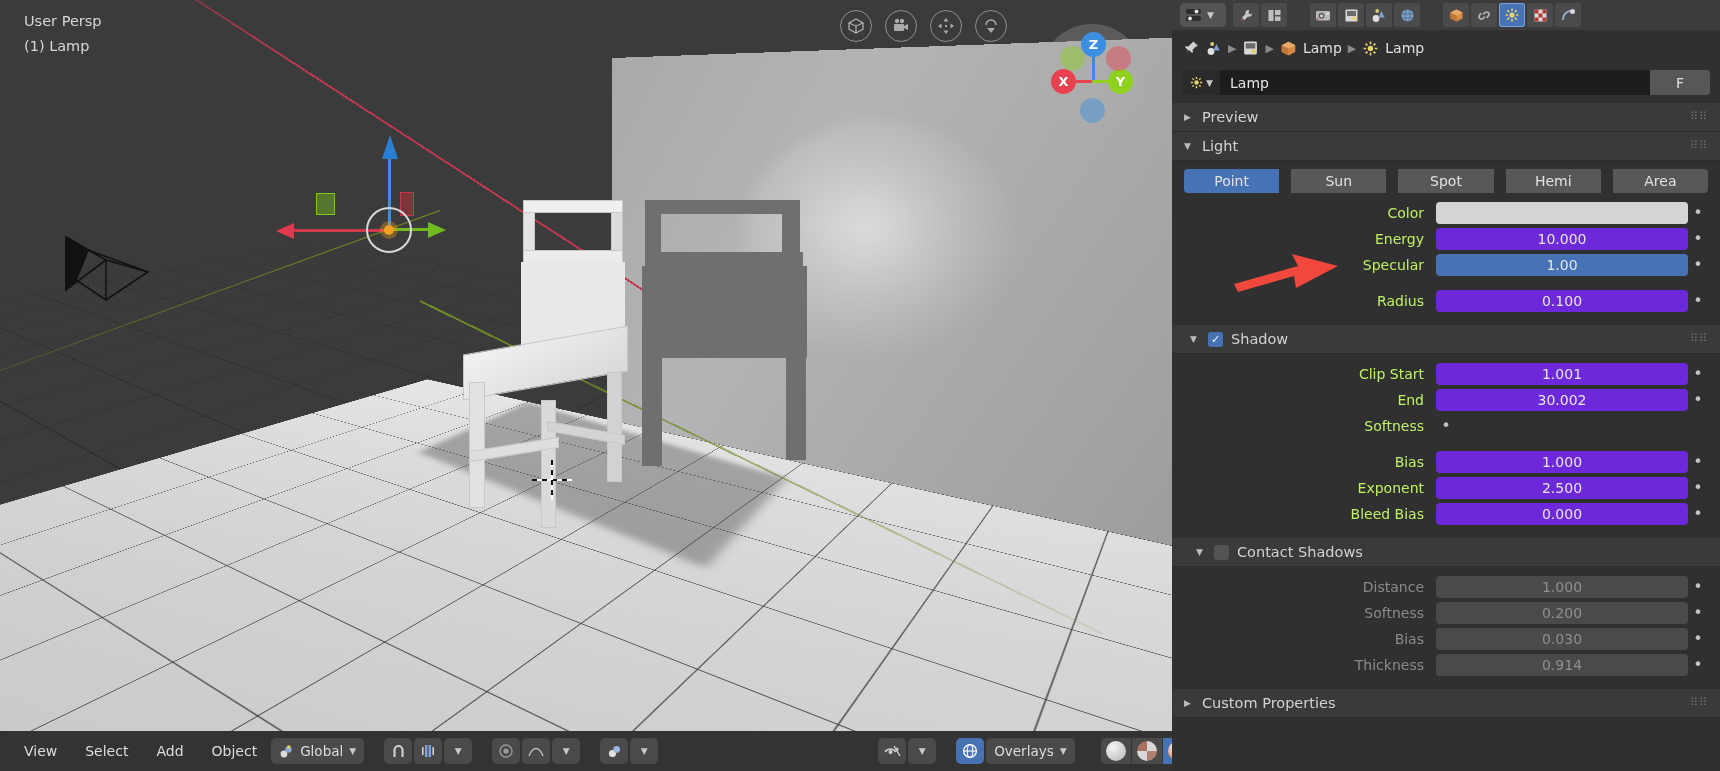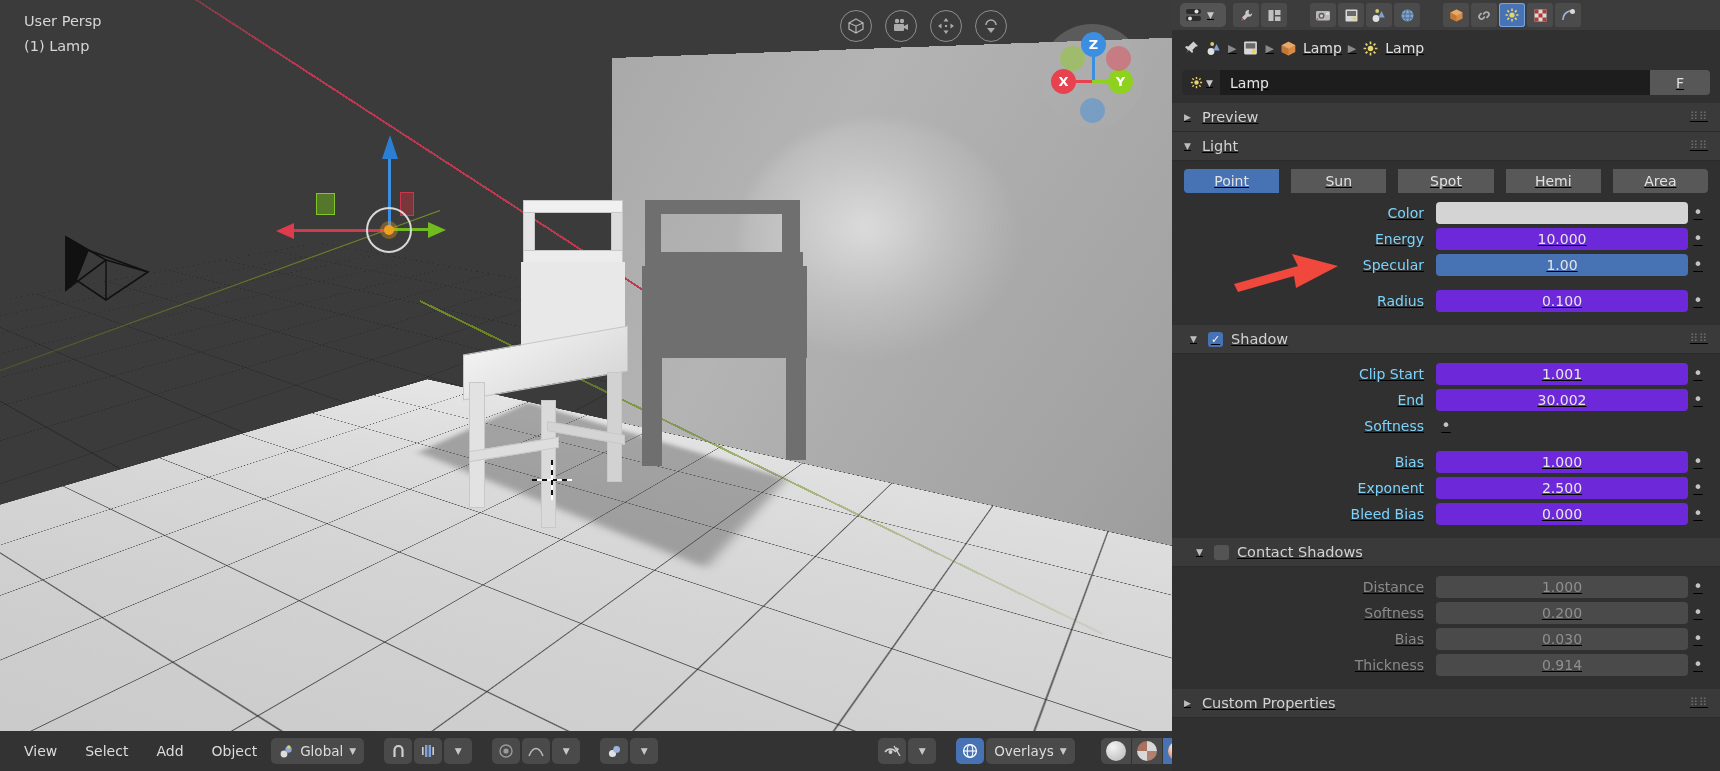--- a/index.html
+++ b/index.html
@@ -2,21 +2,21 @@
 <html><head>
 <meta charset="utf-8">
 <style>
   * { box-sizing: border-box; margin: 0; padding: 0; }
   html, body {
     width: 1720px; height: 771px;
     background: #3c3c3c;
     font-family: "DejaVu Sans", "Liberation Sans", sans-serif;
     overflow: hidden;
   }
-  .app { position: relative; width: 1384px; height: 771px; display: flex; text-decoration: underline; }
+  .app { position: relative; width: 1384px; height: 771px; display: flex; }
 
   
   .viewport {
     position: relative;
     width: 1172px; height: 771px;
     background: #3b3b3b;
     overflow: hidden;
     flex: none;
   }
   .vp-scene { position: absolute; inset: 0; }
@@ -248,21 +248,21 @@
     font-size: 14px; border-radius: 3px;
   }
   .type-tab:not(:first-child):not(:last-child) { border-radius: 0; }
   .type-tab:first-child { border-radius: 4px 0 0 4px; }
   .type-tab:last-child { border-radius: 0 4px 4px 0; }
   .type-tab.active { background: #4772b3; }
 
   .field-row { display: flex; align-items: center; height: 24px; margin-bottom: 2px; }
   .field-label {
     width: 252px; text-align: right; padding-right: 12px;
-    color: #7dd3fc; font-size: 14px;
+    color: #bef264; font-size: 14px;
   }
   .field-label.dim { color: #8a8a8a; }
   .field-ctl {
     flex: 1; height: 22px; background: #6d28d9; border-radius: 4px;
     display: flex; align-items: center; justify-content: center;
     color: #e6e6e6; font-size: 14px; position: relative;
   }
   .field-ctl.dim { background: #4a4a4a; color: #8f8f8f; }
   .field-ctl.swatch { background: #d4d4d4; }
   .field-ctl.slider { background: #4772b3; }

